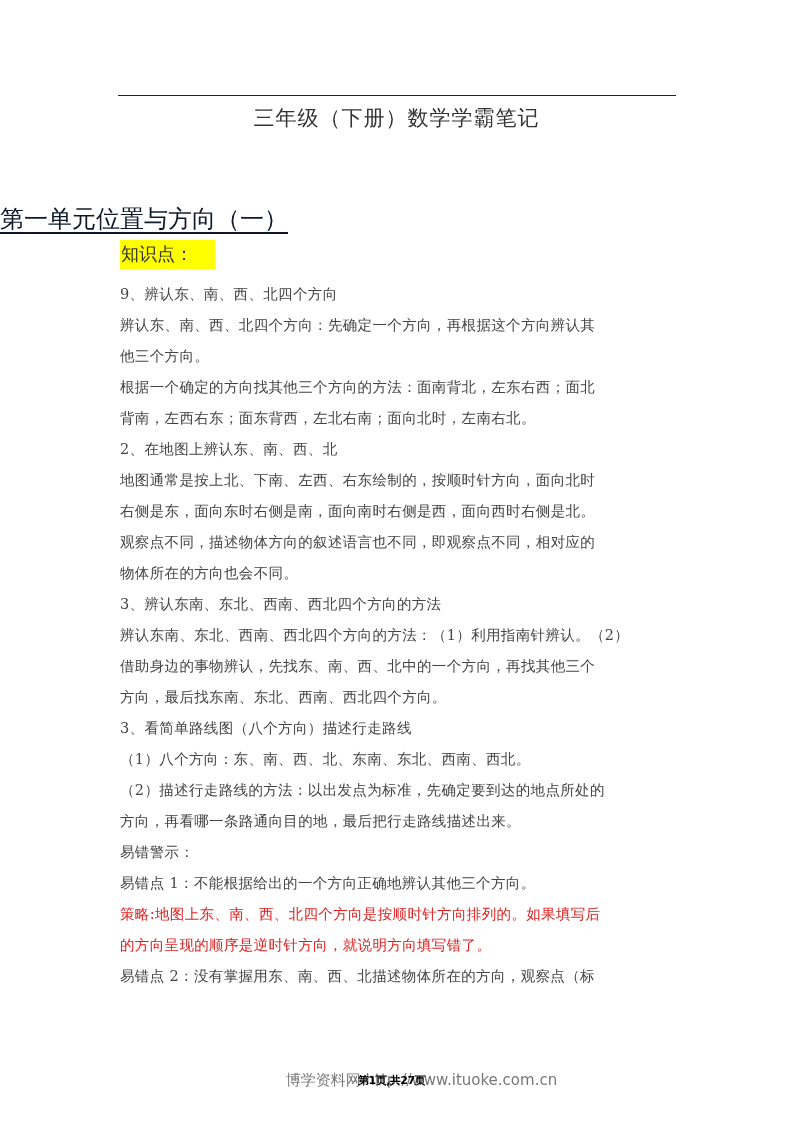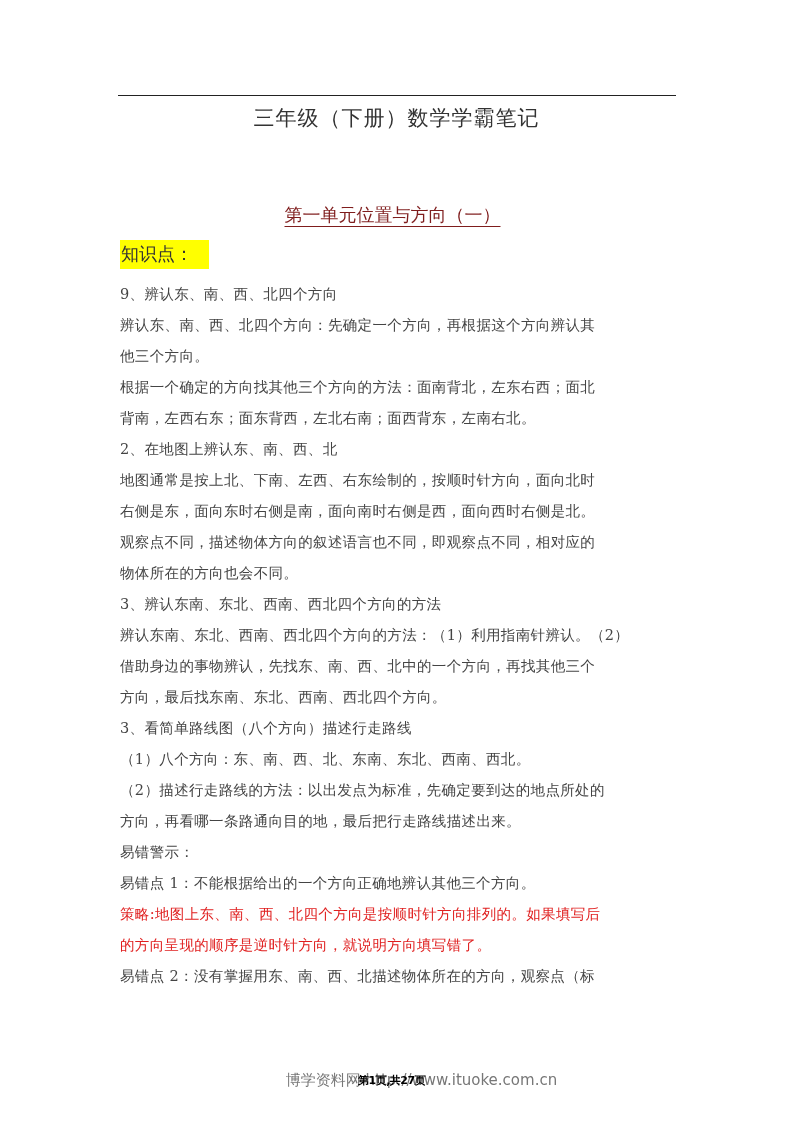--- a/index.html
+++ b/index.html
@@ -3,25 +3,25 @@
   <meta charset="utf-8">
   <style>
     html, body { margin: 0; padding: 0; background: #ffffff; }
     body { width: 793px; height: 1122px; position: relative; overflow: hidden;
            font-family: "DejaVu Serif", "Liberation Serif", serif; color: #3a3a3a; }
     .page { position: absolute; left: 0; top: 0; width: 793px; height: 854px; }
     .header-rule { position: absolute; left: 118px; top: 95px; width: 558px; height: 0;
                    border-top: 1px solid #222; }
     .doc-title { position: absolute; left: 0; width: 793px; top: 104px; text-align: center;
                  font-size: 21px; color: #333; letter-spacing: 1px; }
-    .unit-title { position: absolute; left: 0; width: 793px; top: 203px; text-align: center;
-                  font-size: 18px; color: #7f1d1d; }
+    .unit-title { position: absolute; left: 0; width: 793px; top: 203px; 
+                  font-size: 24px; color: #0f172a; }
     .unit-title span { text-decoration: underline; text-underline-offset: 5px; padding-right: 8px; }
     .kp-label { position: absolute; left: 120px; top: 240px; background: #ffff00;
-                font-size: 18px; padding: 2px 16px 3px 1px; color: #333; text-align: center; }
+                font-size: 18px; padding: 2px 22px 3px 1px; color: #333; text-align: center; }
     .body-text { position: absolute; left: 120px; width: 560px; font-size: 14.5px;
                  line-height: 31px; color: #444; }
     .line { white-space: nowrap; height: 31px; letter-spacing: 0.35px; }
     .red { color: #e02020; }
     .footer { position: absolute; left: 0; width: 793px; top: 1070px; text-align: center;
               font-family: "DejaVu Sans", "Liberation Sans", sans-serif; padding-left: 25px; }
     .watermark { font-size: 15px; color: #777; }
     .page-num { position: absolute; left: 358px; top: 3px; font-size: 11px; color: #000;
                 background: rgba(255,255,255,0.0); font-weight: bold; letter-spacing: -0.5px; }
   </style>
@@ -32,21 +32,21 @@
   <div class="header-rule"></div>
   <div class="doc-title">三年级（下册）数学学霸笔记</div>
   <div class="unit-title"><span>第一单元位置与方向（一）</span></div>
   <div class="kp-label">知识点：</div>
 
   <div class="body-text" id="body-text" style="top:279px;">
       <div class="line">9、辨认东、南、西、北四个方向</div>
       <div class="line">辨认东、南、西、北四个方向：先确定一个方向，再根据这个方向辨认其</div>
       <div class="line">他三个方向。</div>
       <div class="line">根据一个确定的方向找其他三个方向的方法：面南背北，左东右西；面北</div>
-      <div class="line">背南，左西右东；面东背西，左北右南；面西背东，左南右北。</div>
+      <div class="line">背南，左西右东；面东背西，左北右南；面向北时，左南右北。</div>
       <div class="line">2、在地图上辨认东、南、西、北</div>
       <div class="line">地图通常是按上北、下南、左西、右东绘制的，按顺时针方向，面向北时</div>
       <div class="line">右侧是东，面向东时右侧是南，面向南时右侧是西，面向西时右侧是北。</div>
       <div class="line">观察点不同，描述物体方向的叙述语言也不同，即观察点不同，相对应的</div>
       <div class="line">物体所在的方向也会不同。</div>
       <div class="line">3、辨认东南、东北、西南、西北四个方向的方法</div>
       <div class="line">辨认东南、东北、西南、西北四个方向的方法：（1）利用指南针辨认。（2）</div>
       <div class="line">借助身边的事物辨认，先找东、南、西、北中的一个方向，再找其他三个</div>
       <div class="line">方向，最后找东南、东北、西南、西北四个方向。</div>
       <div class="line">3、看简单路线图（八个方向）描述行走路线</div>

